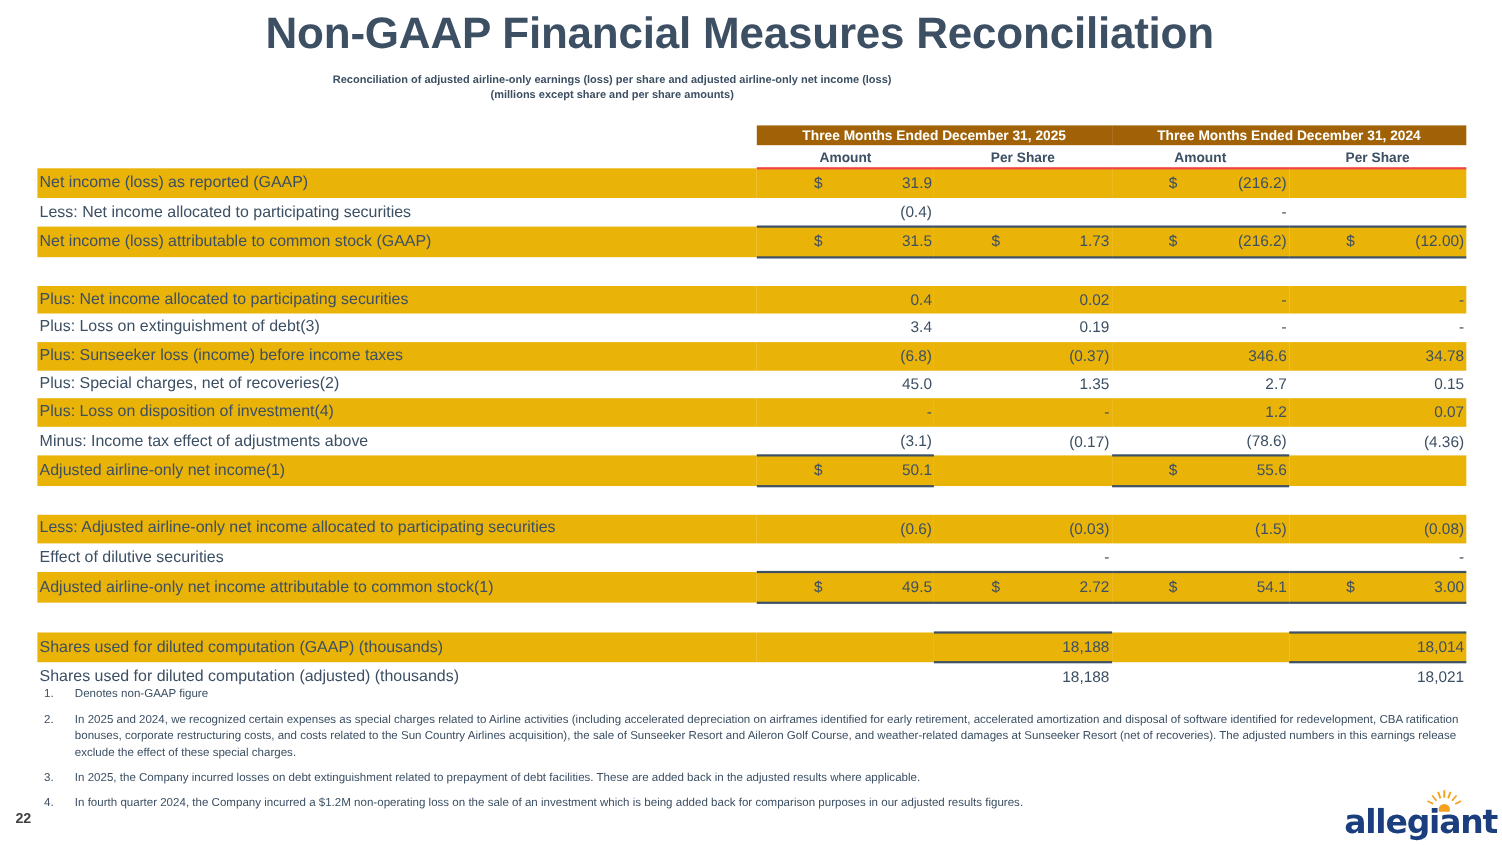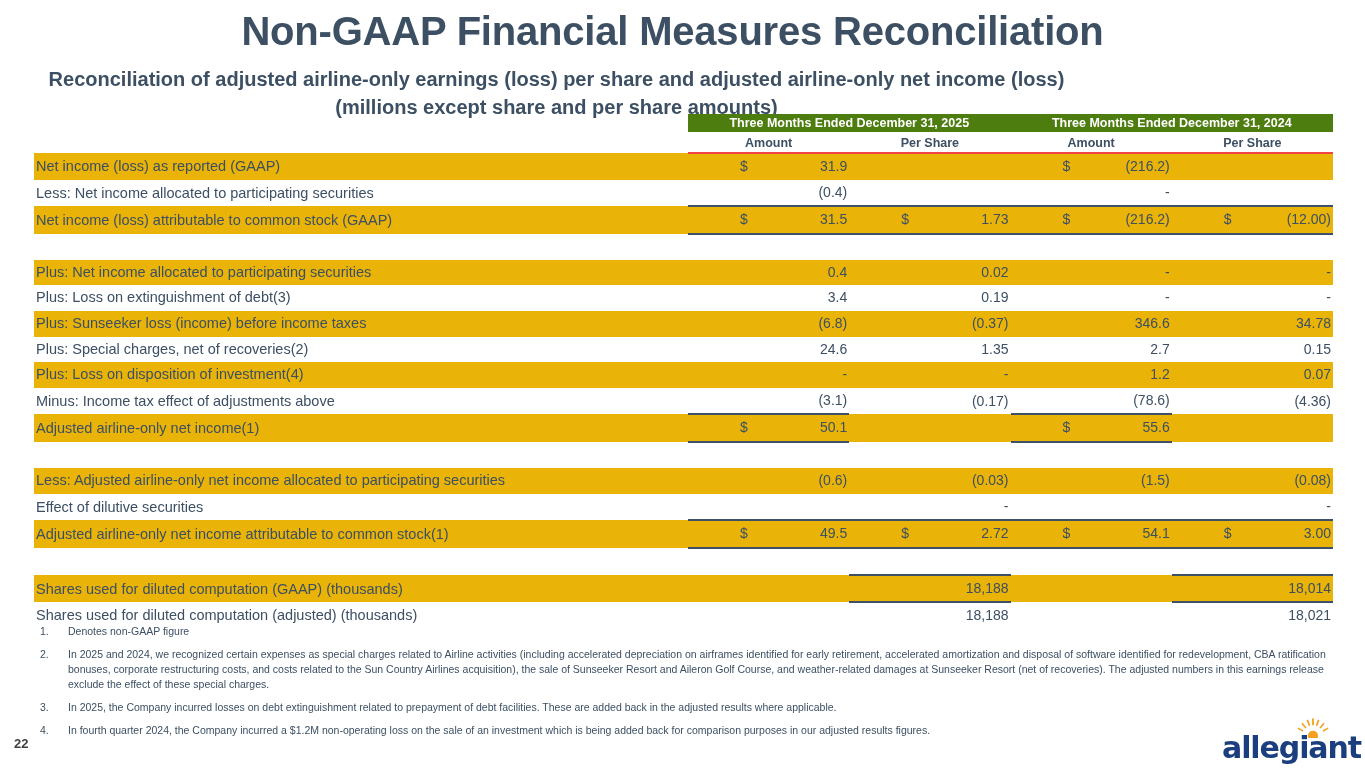--- a/index.html
+++ b/index.html
@@ -34,21 +34,21 @@
     color: #3c4f63;
     line-height: 1.15;
     box-sizing: border-box;
   }
   .subtitle {
     position: absolute;
     left: 0;
     top: 66px;
     width: 1113px;
     text-align: center;
-    font-size: 20px;
+    font-size: 10px;
     font-weight: bold;
     color: #3c4f63;
     line-height: 1.38;
   }
 
   
   .tbl-wrap {
     position: absolute;
     left: 34px;
     top: 114px;
@@ -62,21 +62,21 @@
   table.fin col.c-label { width: 654px; }
   table.fin col.c-num   { width: 161.25px; }
 
   table.fin td, table.fin th {
     padding: 0;
     margin: 0;
     vertical-align: bottom;
   }
 
   .hdr-band td {
-    background: #4d7c0f;
+    background: #a16207;
     color: #ffffff;
     font-size: 12.5px;
     font-weight: bold;
     text-align: center;
     height: 18px;
     line-height: 18px;
   }
   .hdr-band td.lbl {
     background: transparent;
   }
@@ -262,21 +262,21 @@
           </tr>
           <tr class="row shade">
             <td class="lbl">Plus: Sunseeker loss (income) before income taxes</td>
             <td class="num"><span class="dol"></span><span>(6.8)</span></td>
             <td class="num"><span class="dol"></span><span>(0.37)</span></td>
             <td class="num"><span class="dol"></span><span>346.6</span></td>
             <td class="num"><span class="dol"></span><span>34.78</span></td>
           </tr>
           <tr class="row">
             <td class="lbl">Plus: Special charges, net of recoveries(2)</td>
-            <td class="num"><span class="dol"></span><span>24.6</span></td>
+            <td class="num"><span class="dol"></span><span>45.0</span></td>
             <td class="num"><span class="dol"></span><span>1.35</span></td>
             <td class="num"><span class="dol"></span><span>2.7</span></td>
             <td class="num"><span class="dol"></span><span>0.15</span></td>
           </tr>
           <tr class="row shade">
             <td class="lbl">Plus: Loss on disposition of investment(4)</td>
             <td class="num"><span class="dol"></span><span>-</span></td>
             <td class="num"><span class="dol"></span><span>-</span></td>
             <td class="num"><span class="dol"></span><span>1.2</span></td>
             <td class="num"><span class="dol"></span><span>0.07</span></td>

